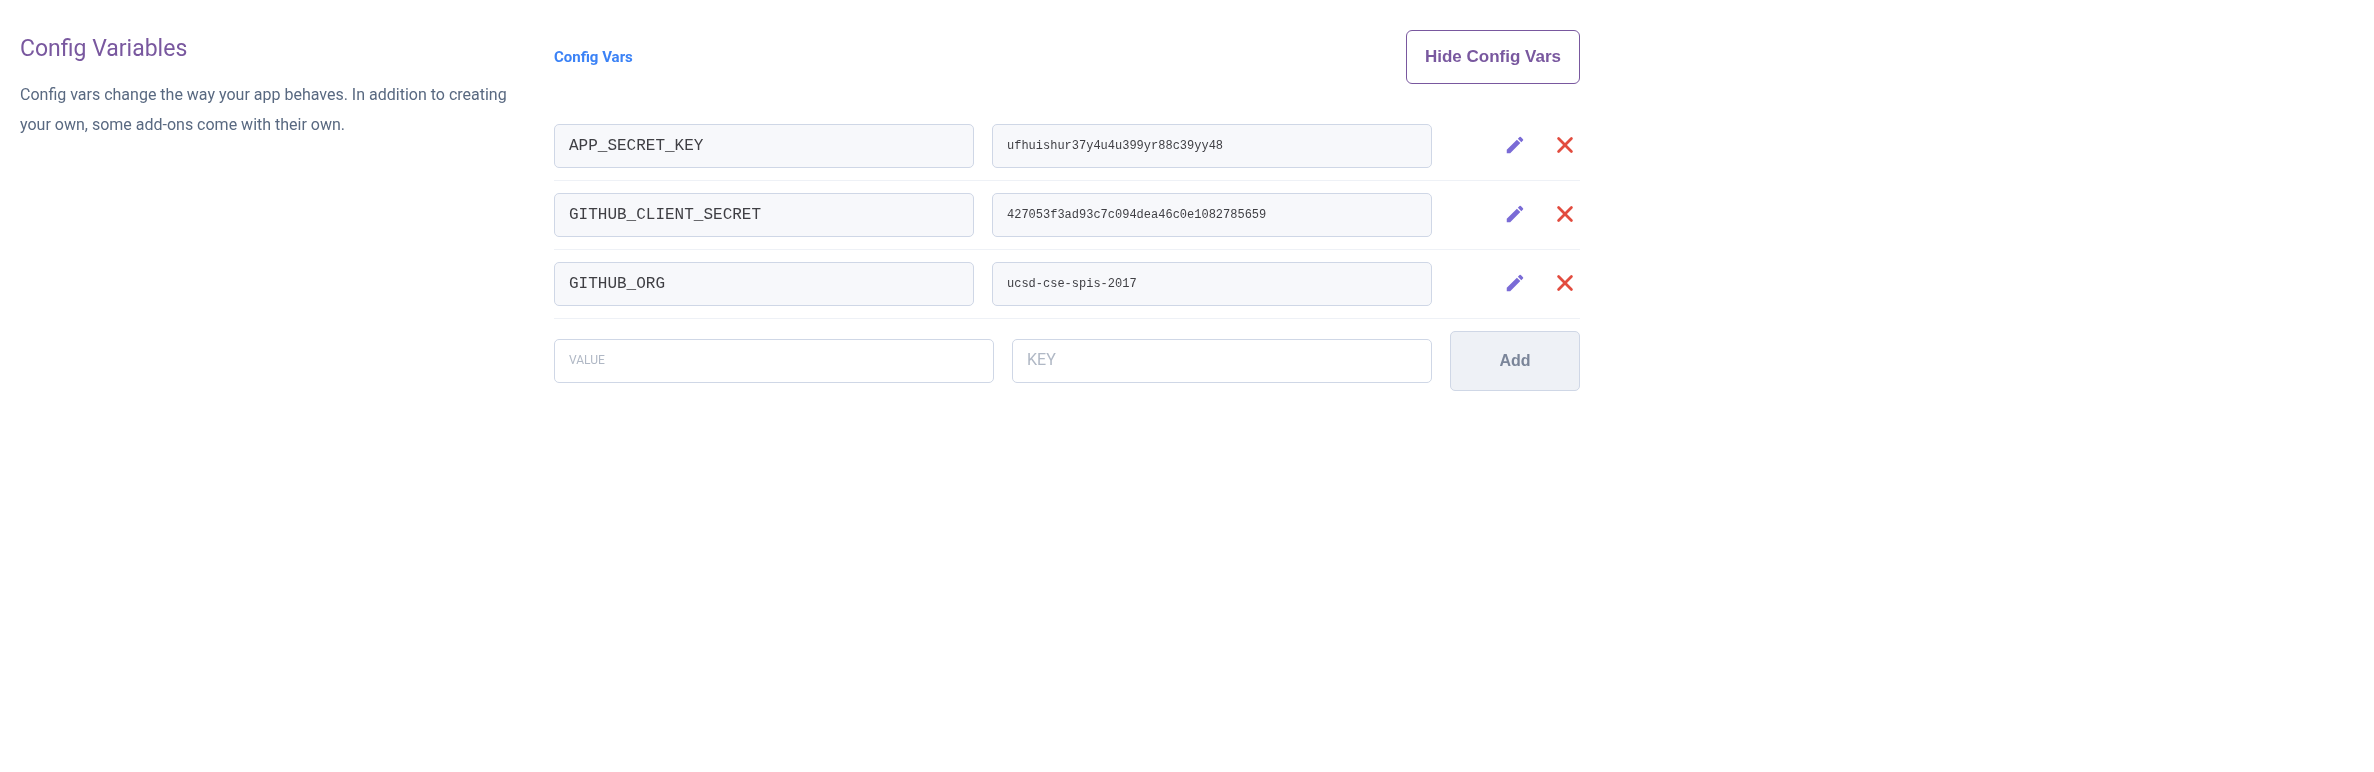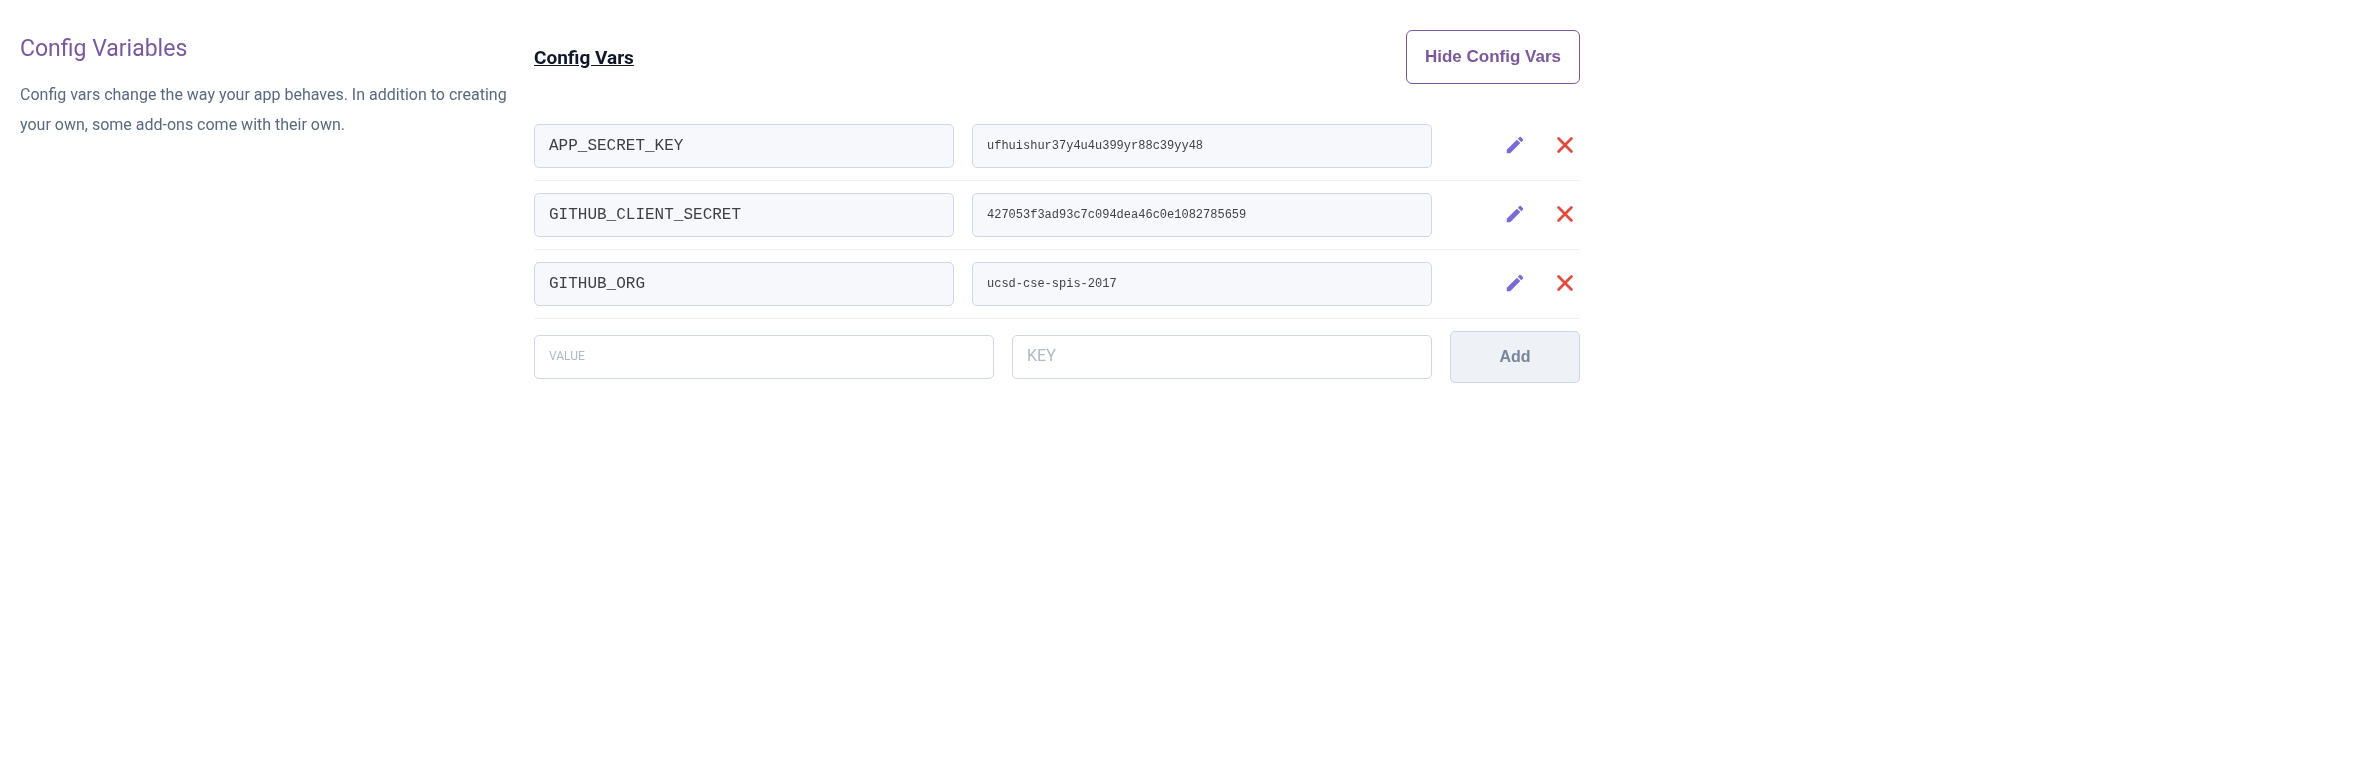--- a/index.html
+++ b/index.html
@@ -8,21 +8,21 @@
       padding: 0;
     }
     body {
       font-family: -apple-system, BlinkMacSystemFont, "Segoe UI", Roboto, Helvetica, Arial, sans-serif;
       background: #ffffff;
       color: #3f3f44;
       padding: 30px 20px;
     }
     .container {
       display: flex;
-      gap: 24px;
+      gap: 44px;
       max-width: 1560px;
     }
     .sidebar {
       width: 490px;
       flex-shrink: 0;
       padding-top: 5px;
     }
     .sidebar-title {
       color: #79589f;
       font-size: 23px;
@@ -38,24 +38,23 @@
     .main {
       flex: 1;
     }
     .header-row {
       display: flex;
       justify-content: space-between;
       align-items: center;
       margin-bottom: 28px;
     }
     .section-title {
-      color: #0f172a;
-      font-size: 19px;
+      color: #3b82f6;
+      font-size: 15px;
       font-weight: 700;
-      text-decoration: underline;
     }
     .hide-button {
       border: 1px solid #79589f;
       background: #ffffff;
       color: #79589f;
       font-size: 17px;
       font-weight: 600;
       padding: 16px 18px;
       border-radius: 6px;
       cursor: pointer;
@@ -131,21 +130,21 @@
     }
     .add-button {
       width: 130px;
       flex-shrink: 0;
       border: 1px solid #cfd7e6;
       background: #eef1f6;
       color: #7a8599;
       font-size: 16px;
       font-weight: 600;
       border-radius: 5px;
-      height: 52px;
+      height: 60px;
       cursor: pointer;
     }
   </style>
 </head>
 <body>
 
 <div class="container">
   <aside class="sidebar">
     <h2 class="sidebar-title">Config Variables</h2>
     <p class="sidebar-desc">Config vars change the way your app behaves. In addition to creating your own, some add-ons come with their own.</p>

